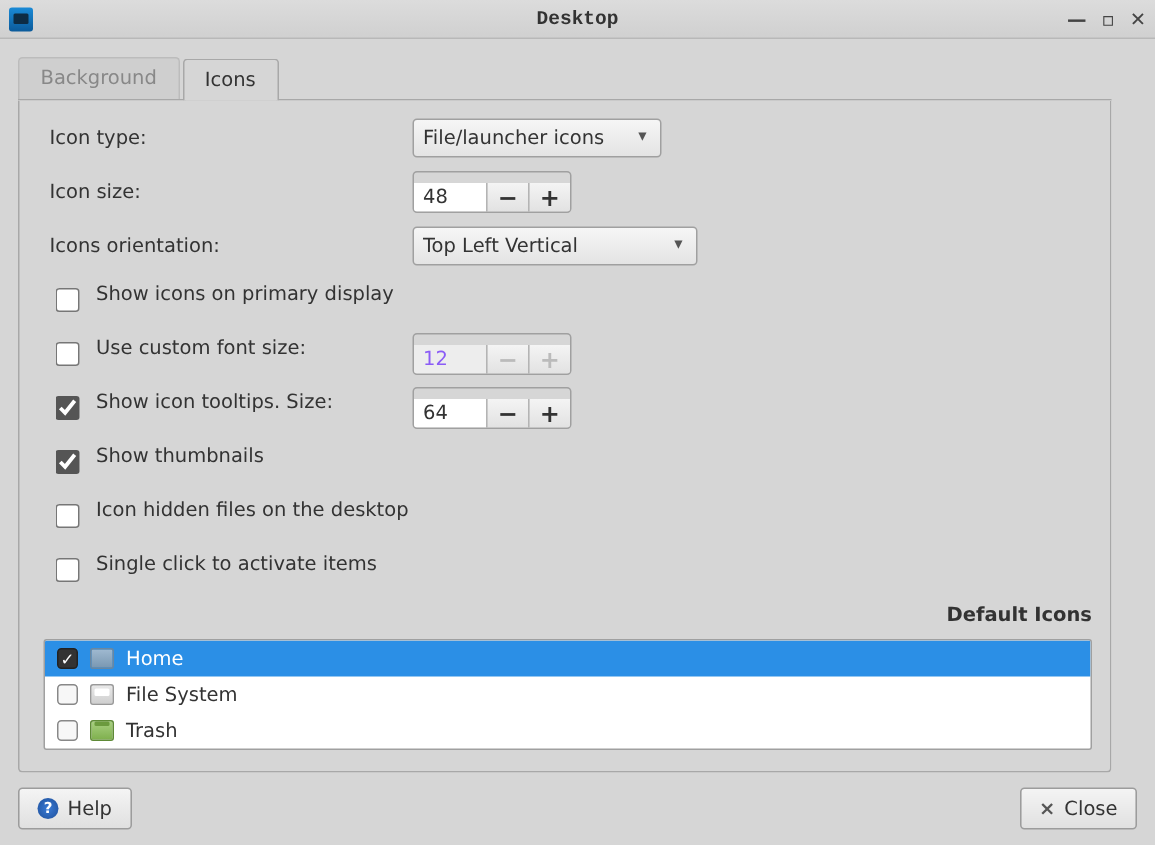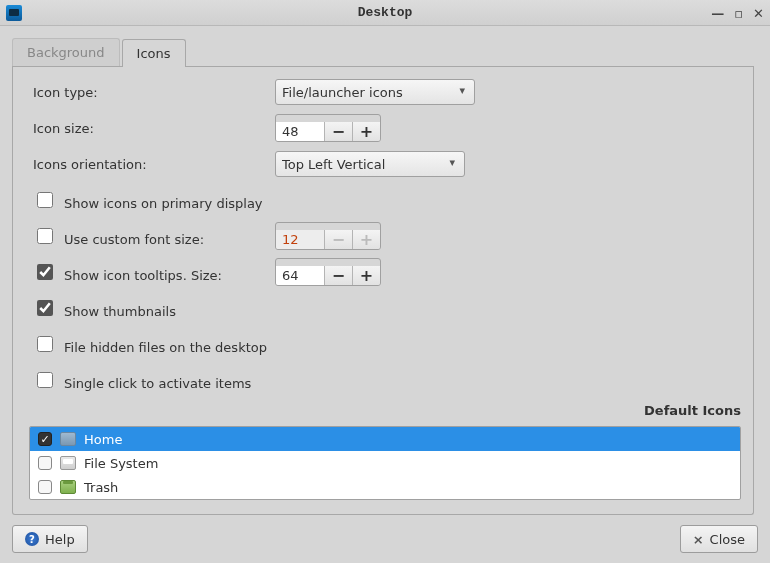--- a/index.html
+++ b/index.html
@@ -5,46 +5,46 @@
 * { box-sizing: border-box; font-family: "DejaVu Sans", "Liberation Sans", Arial, sans-serif; font-size: 13px; }
 body { margin: 0; background: #d6d6d6; width: 770px; height: 563px; overflow: hidden; }
 
 .titlebar { height: 26px; background: linear-gradient(#dcdcdc,#d0d0d0); border-bottom: 1px solid #b8b8b8; display: flex; align-items: center; position: relative; }
 .titlebar .app-icon { width: 16px; height: 16px; margin-left: 6px; background: linear-gradient(#1a8ad6,#0b5a9a); border-radius: 2px; position: relative; }
 .titlebar .app-icon::after { content:""; position:absolute; left:3px; top:4px; width:10px; height:7px; background:#0d2c44; border-radius:1px; }
 .titlebar .title { position:absolute; left:0; right:0; text-align:center; font-weight:bold; color:#333;font-family:Liberation Mono, monospace; }
 .titlebar .winctrls { position:absolute; right:6px; top:0; height:26px; display:flex; align-items:center; gap:10px; }
 .winctrls span { font-weight:bold; color:#444; cursor:default; }
 
-.content { padding: 12px 16px 10px 12px; }
+.content { padding: 12px 29px 10px 12px; }
 
 .tabs { display:flex; border-bottom:1px solid #a8a8a8; }
 .tab { padding:6px 14px; color:#888; border:1px solid transparent; border-bottom:none; margin-right:2px; border-radius:3px 3px 0 0; }
 .tab.active { background:#d6d6d6; color:#333; border-color:#a8a8a8; position:relative; top:1px; }
 .tab.inactive { background:#cfcfcf; border-color:#bcbcbc; }
 
 .panel { border:1px solid #a8a8a8; border-top:none; padding:10px 12px 14px 12px; background:#d6d6d6; border-radius:0 0 3px 3px; }
 
 .section-title { font-weight:bold; color:#333; margin:4px 0 8px 0; }
 
 .row { display:flex; align-items:center; min-height:30px; margin-bottom:6px; }
 .row .label { width:250px; color:#333; padding-left:8px; }
 .row .ctrl { }
 
-select.combo { width:200px; height:26px; background:linear-gradient(#f6f6f6,#e4e4e4); border:1px solid #a0a0a0; border-radius:3px; padding:2px 6px; color:#333; -webkit-appearance:none; appearance:none; background-image: linear-gradient(#f6f6f6,#e4e4e4); }
+select.combo { width:166px; height:26px; background:linear-gradient(#f6f6f6,#e4e4e4); border:1px solid #a0a0a0; border-radius:3px; padding:2px 6px; color:#333; -webkit-appearance:none; appearance:none; background-image: linear-gradient(#f6f6f6,#e4e4e4); }
 .combo-wrap { position:relative; display:inline-block; }
 .combo-wrap::after { content:"▾"; position:absolute; right:10px; top:5px; color:#555; pointer-events:none; font-size:11px; }
 
 .spinner { display:inline-flex; height:28px; border:1px solid #a0a0a0; border-radius:3px; overflow:hidden;align-items:flex-end; }
 .spinner input { width:48px; border:none; padding:2px 6px; background:#fff; color:#333; outline:none; }
 .spinner .btn { width:28px; display:flex; align-items:center; justify-content:center; background:linear-gradient(#f4f4f4,#e2e2e2); border-left:1px solid #b4b4b4; font-size:16px; font-weight:bold; color:#333; }
-.spinner.disabled input { background:#ededed; color:#c2410c; }
+.spinner.disabled input { background:#ededed; color:#8b5cf6; }
 .spinner.disabled .btn { color:#bbb; }
 
-.check { display:inline-flex; align-items:flex-end; gap:8px; padding-left:8px; color:#333; }
+.check { display:inline-flex; align-items:flex-start; gap:8px; padding-left:8px; color:#333; }
 .check input { width:16px; height:16px; accent-color:#555; }
 
 .default-icons { margin-top:8px;text-align:right; }
 .list { border:1px solid #a0a0a0; background:#fff; border-radius:2px; height:74px; overflow:hidden; margin:4px 0 0 4px; }
 .list-item { display:flex; align-items:center; height:24px; padding:0 8px; gap:8px; color:#333; }
 .list-item.selected { background:#2b8fe6; color:#fff; }
 .list-item .chk { width:14px; height:14px; border:1px solid #888; border-radius:3px; background:#f7f7f7; display:flex; align-items:center; justify-content:center; font-size:11px; font-weight:bold; color:#333; }
 .list-item.selected .chk { background:#333; color:#fff; border-color:#222; }
 .list-item .icon { width:16px; height:14px; }
 .icon.folder { background:linear-gradient(#9fb9d0,#7a98b2); border-radius:2px; border:1px solid #6a87a0; }
@@ -151,21 +151,21 @@
     <div class="row">
       <label class="check">
         <input type="checkbox" checked="" style="">
         <span>Show thumbnails</span>
       </label>
     </div>
 
     <div class="row">
       <label class="check">
         <input type="checkbox" style="">
-        <span>File hidden files on the desktop</span>
+        <span>Icon hidden files on the desktop</span>
       </label>
     </div>
 
     <div class="row">
       <label class="check">
         <input type="checkbox" style="">
         <span>Single click to activate items</span>
       </label>
     </div>
 

